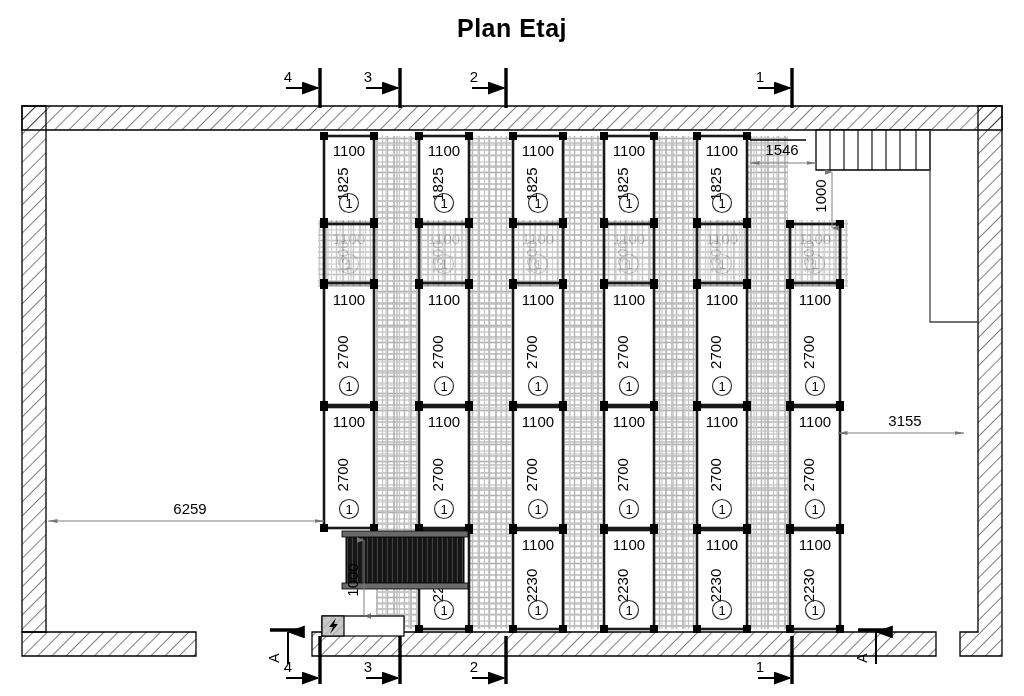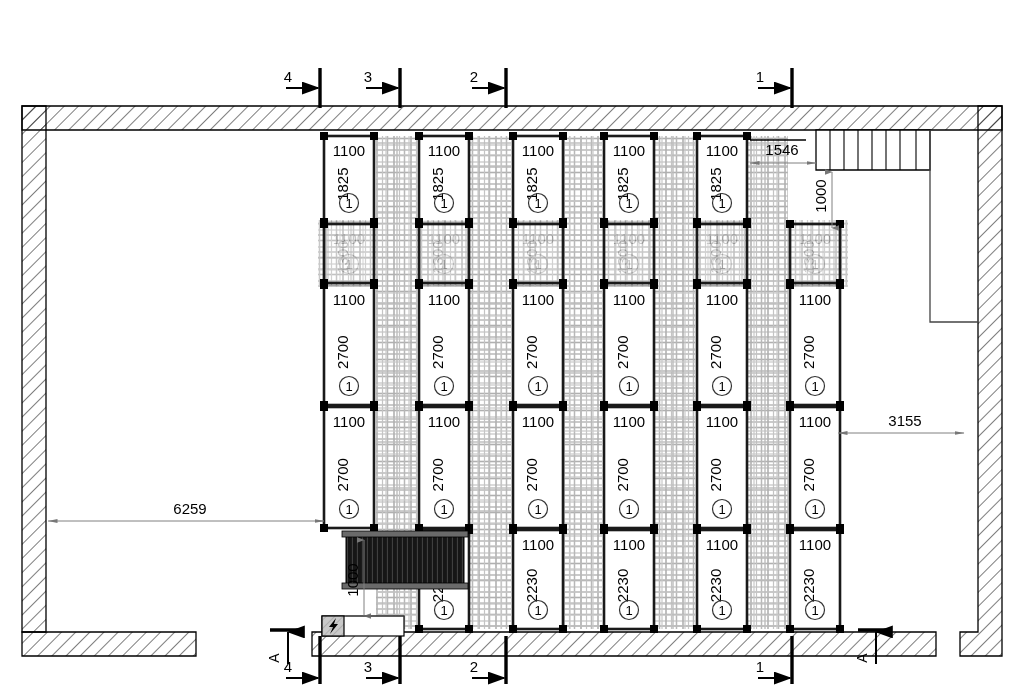--- a/index.html
+++ b/index.html
@@ -13,20 +13,21 @@
     position:absolute;left:0;top:14px;width:1024px;text-align:center;
     font-size:25px;font-weight:bold;letter-spacing:.5px;
   }
   svg{position:absolute;left:0;top:0;}
 </style>
 </head>
 <body>
 
 <div id="plan-root">
 
+  <div id="plan-title">Plan Etaj</div>
 
   <svg width="1024" height="696" viewBox="0 0 1024 696">
     <defs>
       <pattern id="wallHatch" width="10" height="10" patternUnits="userSpaceOnUse" patternTransform="rotate(45)">
         <line x1="0" y1="0" x2="0" y2="10" stroke="#111" stroke-width="1.1"></line>
       </pattern>
       <pattern id="meshHatch" width="17" height="17" patternUnits="userSpaceOnUse">
         <rect width="17" height="17" fill="#ffffff"></rect>
         <line x1="0" y1="2.5" x2="17" y2="2.5" stroke="#b0b0b0" stroke-width="1.6"></line>
         <line x1="0" y1="9" x2="17" y2="9" stroke="#c4c4c4" stroke-width="1.2"></line>

